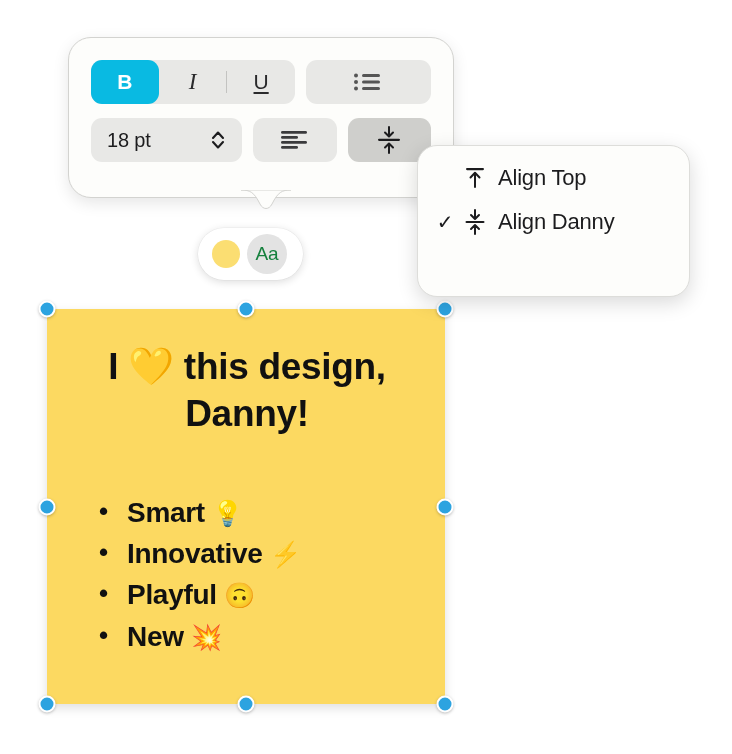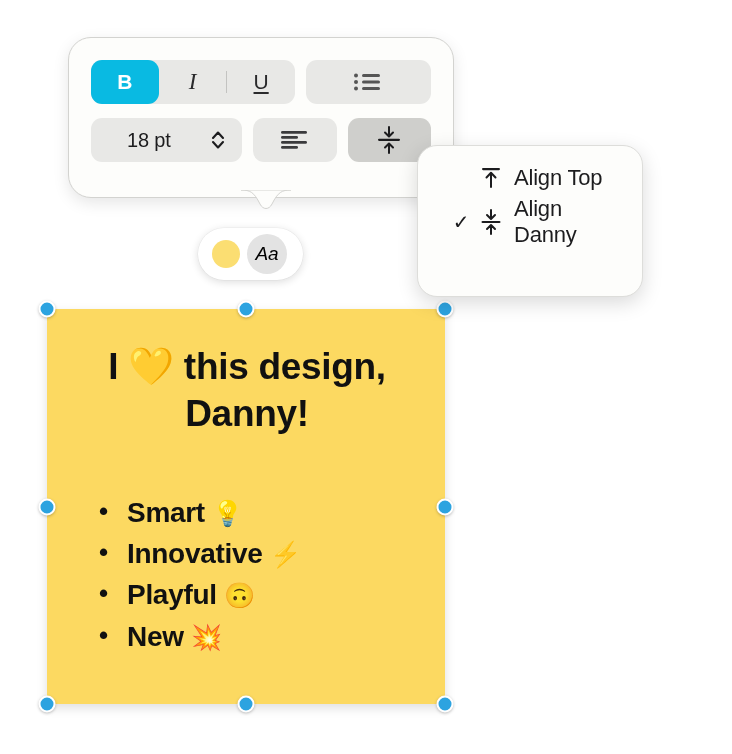--- a/index.html
+++ b/index.html
@@ -122,23 +122,22 @@
   .aa-btn {
     width: 40px;
     height: 40px;
     border-radius: 50%;
     background: #E3E3E3;
     margin-left: 7px;
     display: flex;
     align-items: center;
     justify-content: center;
     font-size: 19px;
-    color: #000000;
+    color: #15803d;
     letter-spacing: -0.2px;
-    font-style: italic;
   }
 
   
   .toolbar {
     position: absolute;
     left: 68px;
     top: 37px;
     width: 386px;
     height: 161px;
     background: #FDFDFB;
@@ -193,41 +192,41 @@
   .i-glyph { font-style: italic; font-family: "Liberation Serif", serif; font-size: 23px; }
   .u-glyph { text-decoration: underline; font-size: 21px; text-underline-offset: 3px; }
   .divider {
     width: 1px;
     height: 22px;
     background: #C3C3C1;
     flex: 0 0 1px;
   }
   .seg-list { width: 130px; justify-content: center; }
   .seg-size { width: 166px; padding: 0 16px; justify-content: space-between; }
-  .size-label { font-size: 20px; color: #1c1c1e; letter-spacing: -0.2px; margin-left: 20px; }
+  .size-label { font-size: 20px; color: #1c1c1e; letter-spacing: -0.2px; }
   .seg-align { width: 94px; justify-content: center; }
   .seg-valign {
     width: 94px;
     justify-content: center;
     background: #CFCFCC;
   }
 
   
   .dropdown {
     position: absolute;
     left: 417px;
     top: 145px;
-    width: 226px;
+    width: 273px;
     height: 152px;
     background: #FDFDFB;
     border: 1px solid #DDDDDA;
     border-radius: 20px;
     box-sizing: border-box;
     box-shadow: 0 6px 20px rgba(0,0,0,0.15);
-    padding: 10px 16px;
+    padding: 10px 0;
     z-index: 9;
   }
   .menu-item {
     height: 44px;
     display: flex;
     align-items: center;
     padding: 0 18px 0 14px;
     color: #1c1c1e;
     font-size: 22px;
     letter-spacing: -0.2px;

